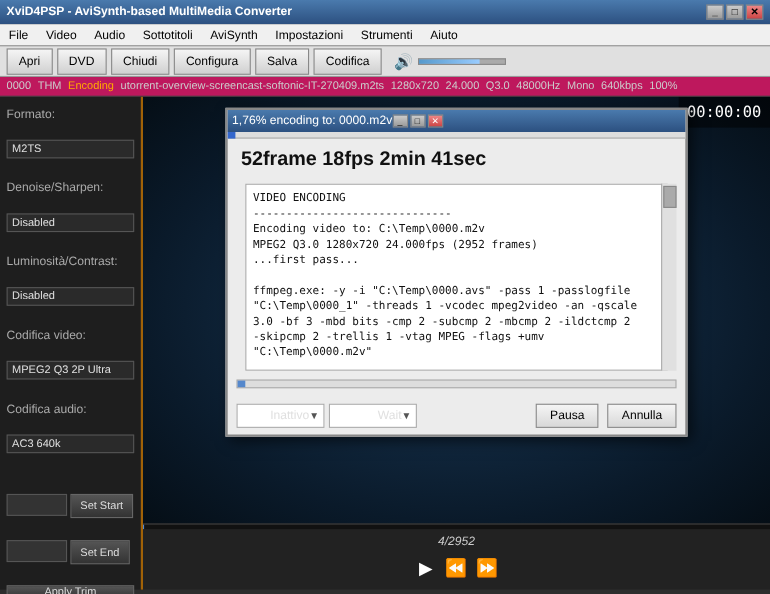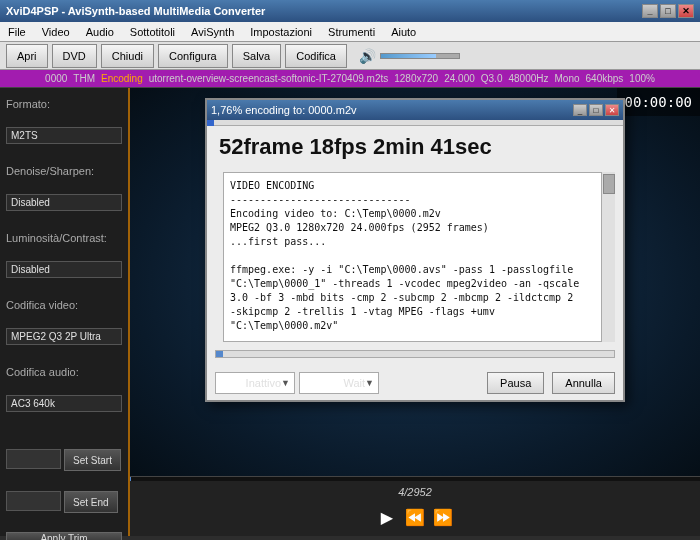--- a/index.html
+++ b/index.html
@@ -99,30 +99,29 @@
       position: relative;
     }
     .volume-fill {
       height: 100%;
       background: linear-gradient(to right, #5599cc, #99ccff);
       width: 70%;
     }
 
     
     .status-bar {
-      background: #a21caf;
+      background: #be185d;
       height: 18px;
       display: flex;
       align-items: center;
       padding: 0 6px;
       color: #ccc;
       font-size: 10px;
       gap: 6px;
       border-bottom: 1px solid #444;
-      justify-content: center;
     }
     .status-item { color: #ccc; }
     .status-item.encoding { color: #ffaa00; }
 
     
     .main-area {
       display: flex;
       height: calc(540px - 22px - 20px - 32px - 18px);
     }
 
@@ -263,21 +262,20 @@
       background: #ececec;
       border: 2px solid #888;
       width: 420px;
       box-shadow: 4px 4px 12px rgba(0,0,0,0.6);
     }
     .dialog-titlebar {
       background: linear-gradient(to bottom, #4a7aad, #2c5080);
       height: 20px;
       display: flex;
       align-items: center;
-      justify-content: space-between;
       padding: 0 4px;
       color: white;
       font-size: 11px;
     }
     .dialog-title-controls {
       display: flex;
       gap: 2px;
     }
     .dialog-btn {
       width: 14px;
@@ -297,21 +295,21 @@
     }
     .dialog-progress-bar {
       height: 6px;
       background: #3366cc;
       width: 1.76%;
     }
     .dialog-header {
       padding: 8px 12px 4px;
     }
     .dialog-frame-info {
-      font-size: 22px;
+      font-size: 18px;
       font-weight: bold;
       color: #111;
       margin-bottom: 4px;
     }
     .dialog-log-area {
       background: #fff;
       border: 1px solid #aaa;
       margin: 4px 8px;
       height: 170px;
       overflow-y: hidden;

